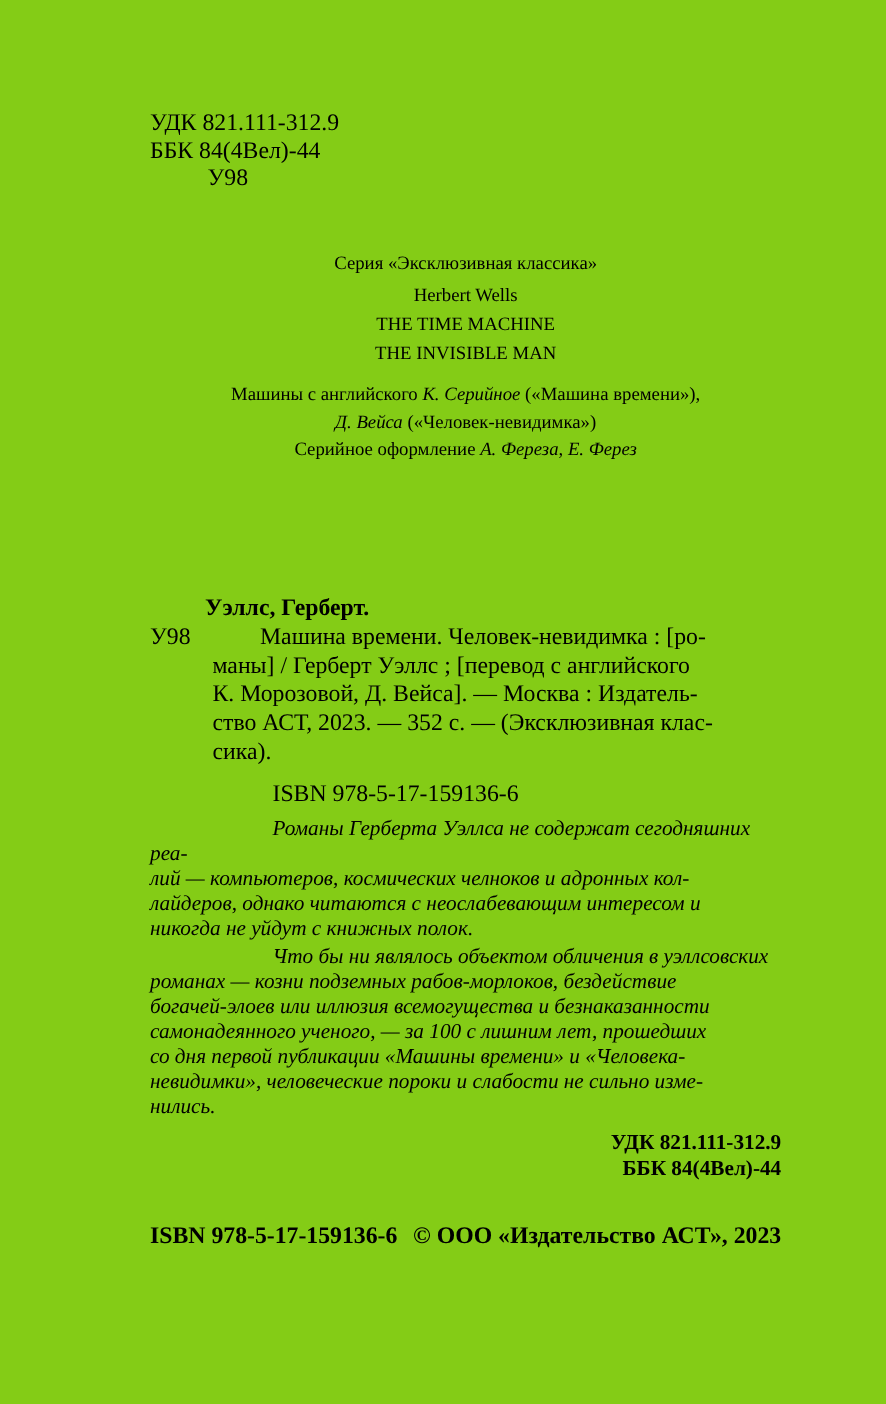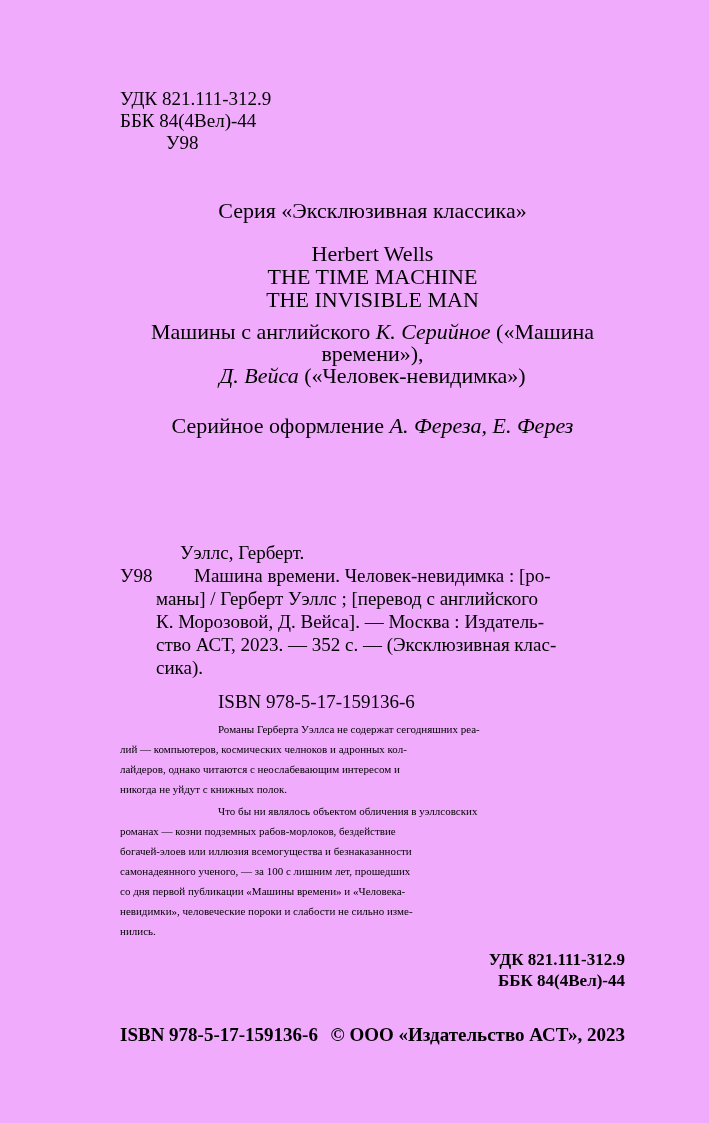--- a/index.html
+++ b/index.html
@@ -1,47 +1,47 @@
 <!DOCTYPE html>
 <html><head>
 <meta charset="utf-8">
 <style>
   html, body { margin: 0; padding: 0; background: #e8e8e8; }
   .page {
     position: relative;
     width: 709px;
     height: 1123px;
     margin: 0 auto;
-    background: #f0abfc;
+    background: #84cc16;
     color: #000000;
     font-family: "Liberation Serif", "DejaVu Serif", serif;
     box-sizing: border-box;
     padding: 88px 84px 0 120px;
     overflow: hidden;
   }
   .content { width: 505px; }
 
   .top-codes { font-size: 19px; line-height: 22px; }
   .top-codes .sign { margin-left: 46px; }
 
-  .series-block { text-align: center; margin-top: 46px; font-size: 22px; }
+  .series-block { text-align: center; margin-top: 46px; font-size: 15px; }
   .series-line { line-height: 22px; }
-  .orig-author { margin-top: 20px; line-height: 23px; }
+  .orig-author { margin-top: 4px; line-height: 23px; }
   .orig-title { line-height: 23px; }
   .translation { margin-top: 10px; line-height: 22px; }
-  .design-line { margin-top: 28px; line-height: 22px; }
+  .design-line { margin-top: 0; line-height: 22px; }
   .it { font-style: italic; }
 
   .catalog { position: relative; margin-top: 104px; font-size: 19px; line-height: 23px; }
   .catalog-sign { position: absolute; left: 0; top: 23px; }
-  .catalog-heading { margin-left: 60px; font-weight: normal; }
-  .catalog-entry { margin-left: 36px; text-indent: 38px; white-space: pre-line; text-align: left; }
+  .catalog-heading { margin-left: 44px; font-weight: bold; }
+  .catalog-entry { margin-left: 50px; text-indent: 38px; white-space: pre-line; text-align: left; }
   .catalog-isbn { margin-left: 98px; margin-top: 11px; }
 
-  .annotation { margin-top: 6px; font-size: 11px; line-height: 20px; }
+  .annotation { margin-top: 6px; font-size: 17px; line-height: 20px; font-style: italic; }
   .annotation p { margin: 0 0 2px 0; text-indent: 98px; white-space: pre-line; }
 
   .codes-bottom { margin-top: 8px; text-align: right; font-weight: bold; font-size: 17px; line-height: 21px; }
 
   .footer-line {
     margin-top: 32px;
     display: flex;
     justify-content: space-between;
     align-items: baseline;
     font-weight: bold;

